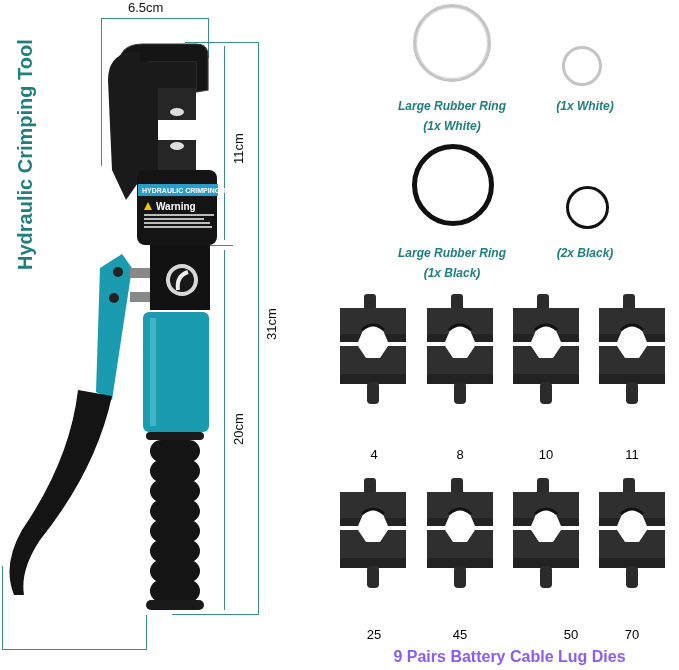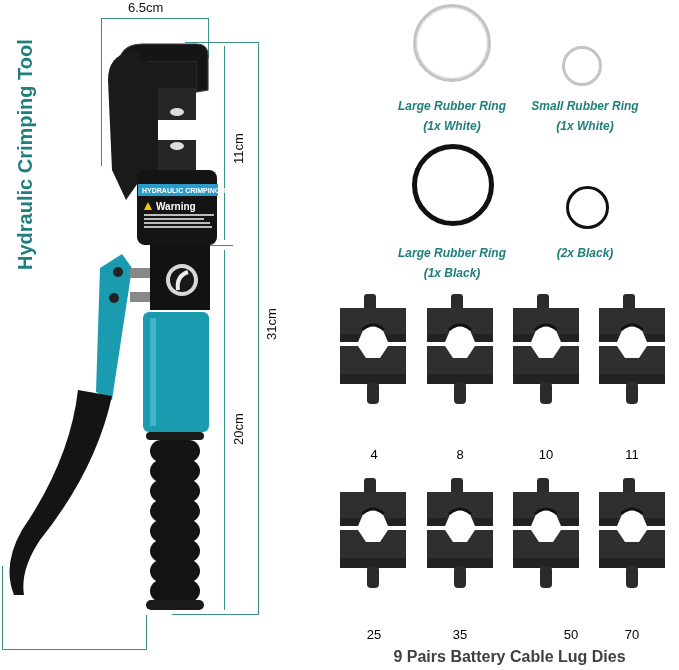--- a/index.html
+++ b/index.html
@@ -4,21 +4,21 @@
 <style>
   html,body{margin:0;padding:0;background:#fff;}
   body{width:679px;height:670px;position:relative;overflow:hidden;font-family:"Liberation Sans",sans-serif;}
   .abs{position:absolute;}
   .vtitle{position:absolute;left:14px;top:270px;transform-origin:left top;transform:rotate(-90deg);font-weight:bold;font-size:20px;color:#1f7f7c;white-space:nowrap;}
   .dim{position:absolute;background:#3b8f8b;}
   .dimtext{position:absolute;font-size:13px;color:#111;white-space:nowrap;}
   .vtext{transform-origin:left top;transform:rotate(-90deg);}
   .ringlabel{position:absolute;font-size:12px;font-weight:bold;color:#1f7f7c;text-align:center;width:140px;line-height:20px;font-style:italic;}
   .die-num{position:absolute;font-size:13px;color:#000;width:60px;text-align:center;}
-  .footer{position:absolute;left:340px;top:648px;width:339px;text-align:center;font-weight:bold;font-size:16px;color:#404040;}
+  .footer{position:absolute;left:340px;top:648px;width:339px;text-align:center;font-weight:bold;font-size:16px;color:#8b5cf6;}
   .range{position:absolute;left:4px;top:604px;width:142px;text-align:center;font-weight:bold;font-size:9.5px;color:#1f7f7c;line-height:13px;}
   .die{position:absolute;width:68px;height:130px;}
 </style>
 </head>
 <body>
 
 <div class="vtitle">Hydraulic Crimping Tool</div>
 
 <div>
   <div class="dimtext" style="left:128px;top:0px;">6.5cm</div>
@@ -108,21 +108,20 @@
 <div>
   <div class="abs" style="left:413px;top:4px;width:78px;height:78px;border-radius:50%;border:3px solid #c4c4c4;box-sizing:border-box;box-shadow:inset 0 0 2px #888;"></div>
   <div class="ringlabel" style="left:382px;top:96px;">
     <div>Large Rubber Ring</div>
     <div>(1x White)</div>
   </div>
 </div>
 <div>
   <div class="abs" style="left:562px;top:46px;width:40px;height:40px;border-radius:50%;border:3px solid #c4c4c4;box-sizing:border-box;"></div>
   <div class="ringlabel" style="left:515px;top:96px;">
-    <div>Small Rubber Ring</div>
     <div>(1x White)</div>
   </div>
 </div>
 <div>
   <div class="abs" style="left:412px;top:144px;width:82px;height:82px;border-radius:50%;border:5px solid #111;box-sizing:border-box;"></div>
   <div class="ringlabel" style="left:382px;top:243px;">
     <div>Large Rubber Ring</div>
     <div>(1x Black)</div>
   </div>
 </div>
@@ -175,18 +174,18 @@
   <svg class="die" style="left:425px;top:478px;">
       <use href="#die"></use>
     </svg>
   <svg class="die" style="left:511px;top:478px;">
       <use href="#die"></use>
     </svg>
   <svg class="die" style="left:597px;top:478px;">
       <use href="#die"></use>
     </svg>
   <div class="die-num" style="left:344px;top:627px;">25</div>
-  <div class="die-num" style="left:430px;top:627px;">35</div>
+  <div class="die-num" style="left:430px;top:627px;">45</div>
   <div class="die-num" style="left:541px;top:627px;">50</div>
   <div class="die-num" style="left:602px;top:627px;">70</div>
 </div>
 
 <div class="footer">9 Pairs Battery Cable Lug Dies</div>
 
 </body></html>

